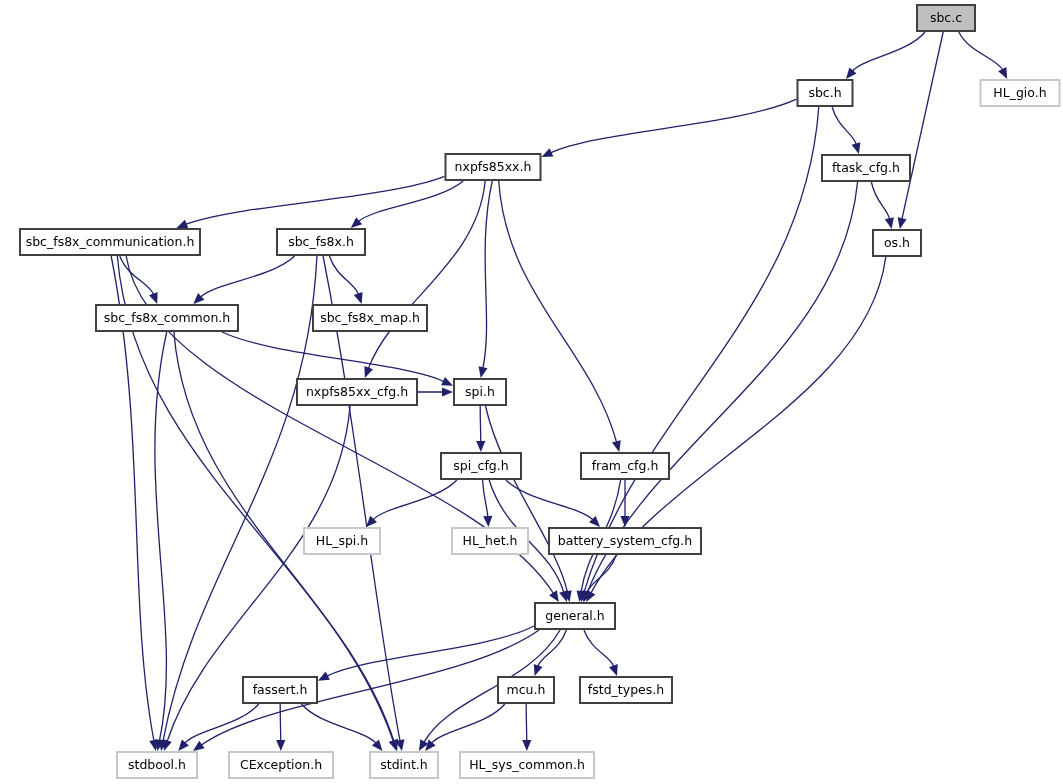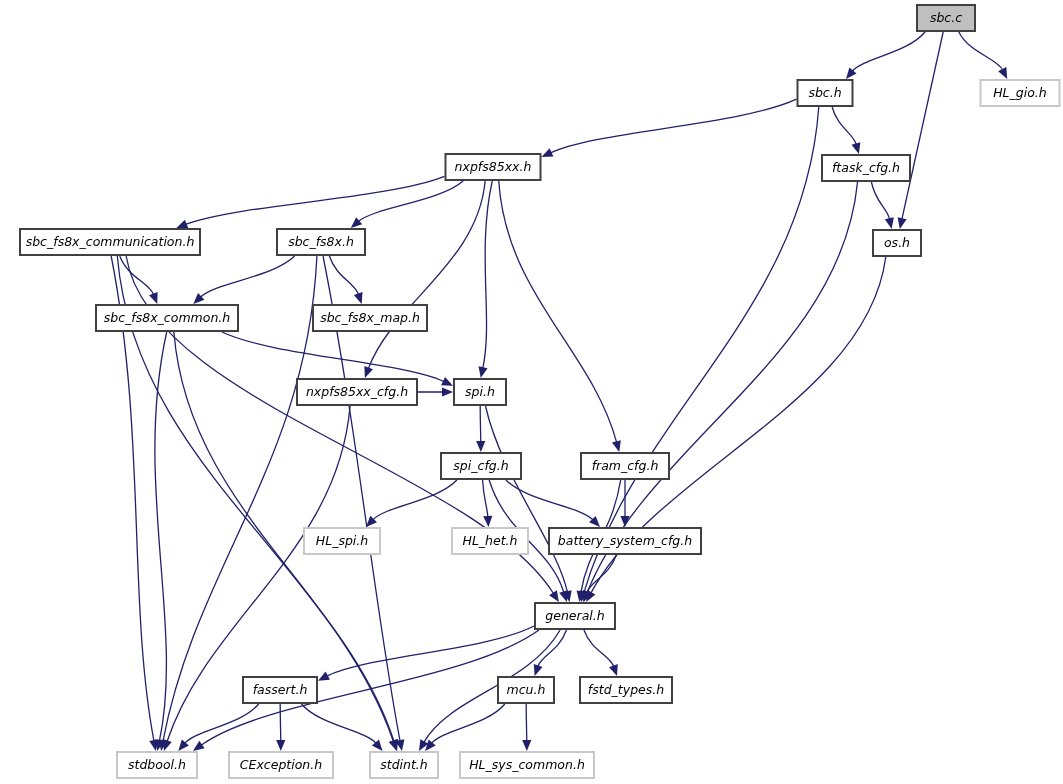--- a/index.html
+++ b/index.html
@@ -1,18 +1,18 @@
 <!DOCTYPE html>
 <html><head>
 <meta charset="utf-8">
 <style>
   html,body{margin:0;padding:0;background:#ffffff;}
   body{width:1063px;height:784px;overflow:hidden;
        font-family:"DejaVu Sans","Liberation Sans",sans-serif;}
-  #graph-root{position:relative;width:1063px;height:784px;font-style:italic;}
+  #graph-root{position:relative;width:1063px;height:784px;}
   svg#graph-canvas{position:absolute;left:0;top:0;width:1063px;height:784px;}
   .node-box{fill:#ffffff;}
   .node-box.internal{stroke:#404040;stroke-width:2;}
   .node-box.external{stroke:#c8c8c8;stroke-width:2;}
   .node-box.root{fill:#bfbfbf;stroke:#404040;stroke-width:2;}
   .node-label{font-family:"DejaVu Sans","Liberation Sans",sans-serif;
               font-size:12.5px;fill:#000000;text-anchor:middle;
               dominant-baseline:middle;}
   .edge{fill:none;stroke:#21216b;stroke-width:1.3;}
   .arrow{fill:#21216b;stroke:none;}

